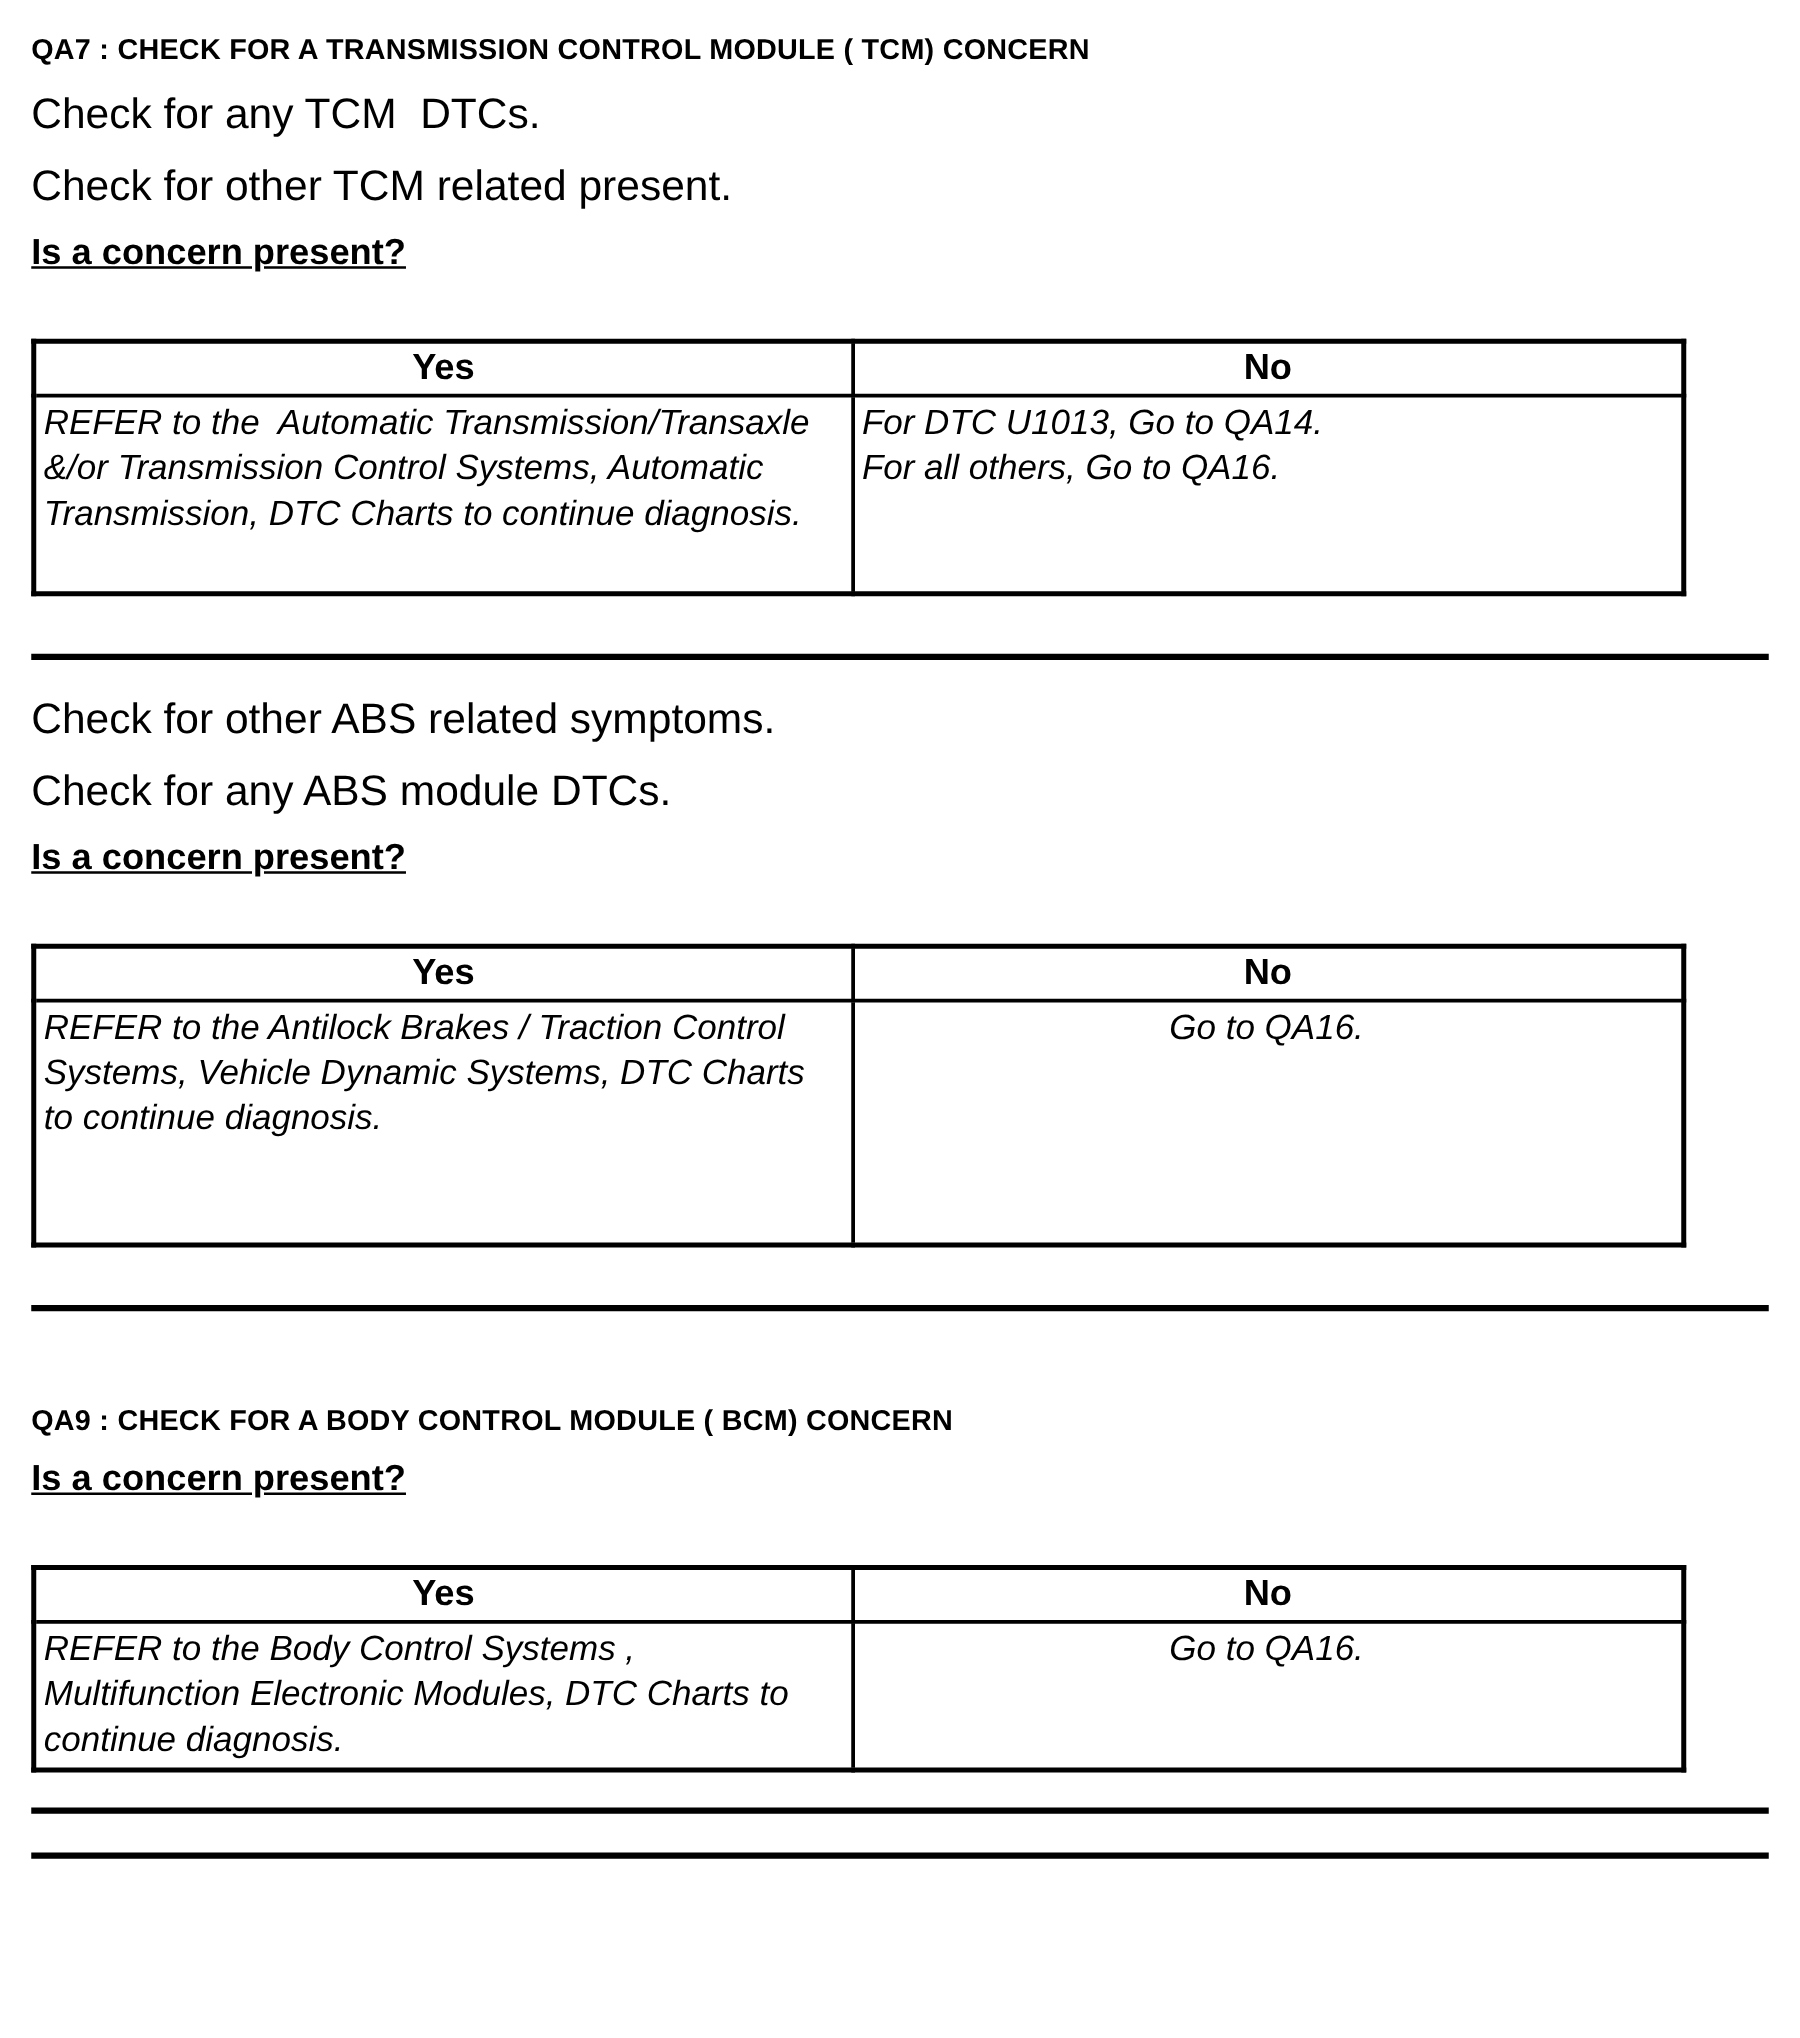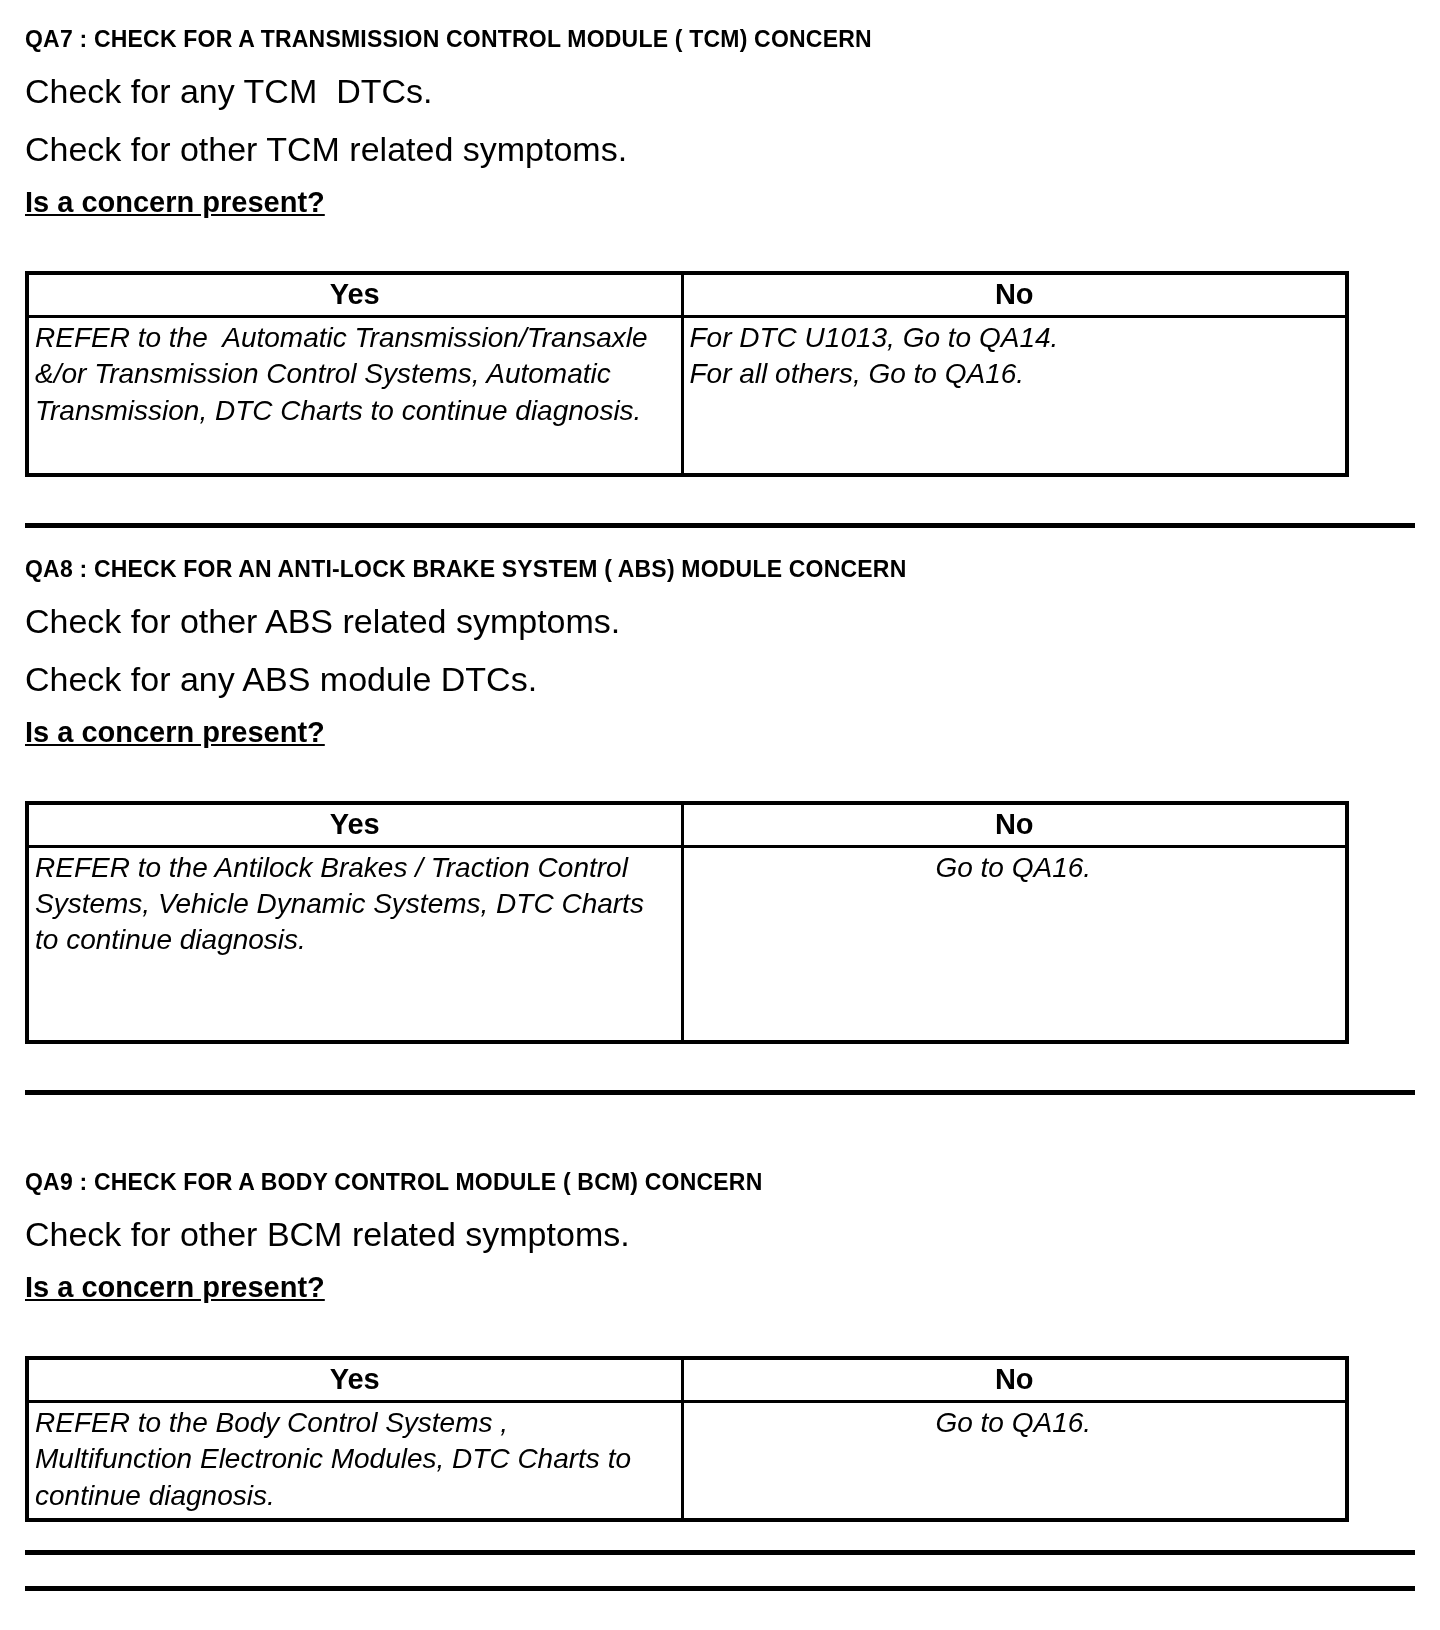--- a/index.html
+++ b/index.html
@@ -77,21 +77,21 @@
   .rule.bottom-b { margin: 31px 0 0 0; }
 </style>
 </head>
 <body>
 
 <div class="page">
 
   <section>
     <h2 class="qhead">QA7 : CHECK FOR A TRANSMISSION CONTROL MODULE ( TCM) CONCERN</h2>
     <p class="body-line">Check for any TCM&nbsp; DTCs.</p>
-    <p class="body-line">Check for other TCM related symptoms.</p>
+    <p class="body-line">Check for other TCM related present.</p>
     <p class="question">Is a concern present?</p>
 
     <table class="qtable">
       <colgroup>
           <col style="width:655px">
           <col style="width:665px">
         </colgroup>
       <thead>
         <tr>
           <th>Yes</th>
@@ -106,21 +106,20 @@
             <div>For all others, Go to QA16.</div>
           </td>
         </tr>
       </tbody>
     </table>
 
     <div class="rule"></div>
   </section>
 
   <section>
-    <h2 class="qhead">QA8 : CHECK FOR AN ANTI-LOCK BRAKE SYSTEM ( ABS) MODULE CONCERN</h2>
     <p class="body-line">Check for other ABS related symptoms.</p>
     <p class="body-line">Check for any ABS module DTCs.</p>
     <p class="question">Is a concern present?</p>
 
     <table class="qtable">
       <colgroup>
           <col style="width:655px">
           <col style="width:665px">
         </colgroup>
       <thead>
@@ -137,21 +136,20 @@
           </td>
         </tr>
       </tbody>
     </table>
 
     <div class="rule gap-lg"></div>
   </section>
 
   <section>
     <h2 class="qhead">QA9 : CHECK FOR A BODY CONTROL MODULE ( BCM) CONCERN</h2>
-    <p class="body-line">Check for other BCM related symptoms.</p>
     <p class="question">Is a concern present?</p>
 
     <table class="qtable">
       <colgroup>
           <col style="width:655px">
           <col style="width:665px">
         </colgroup>
       <thead>
         <tr>
           <th>Yes</th>

